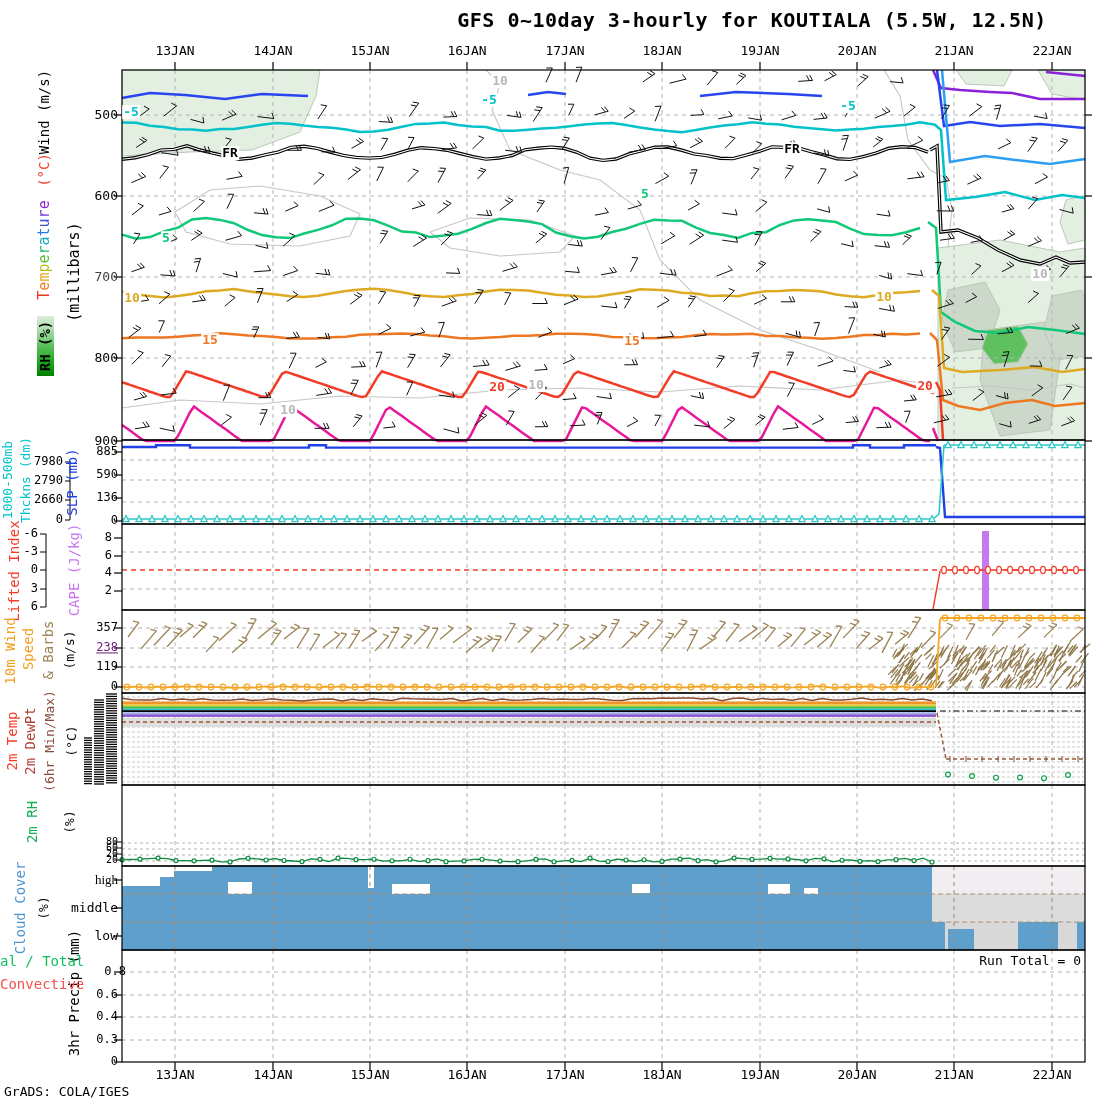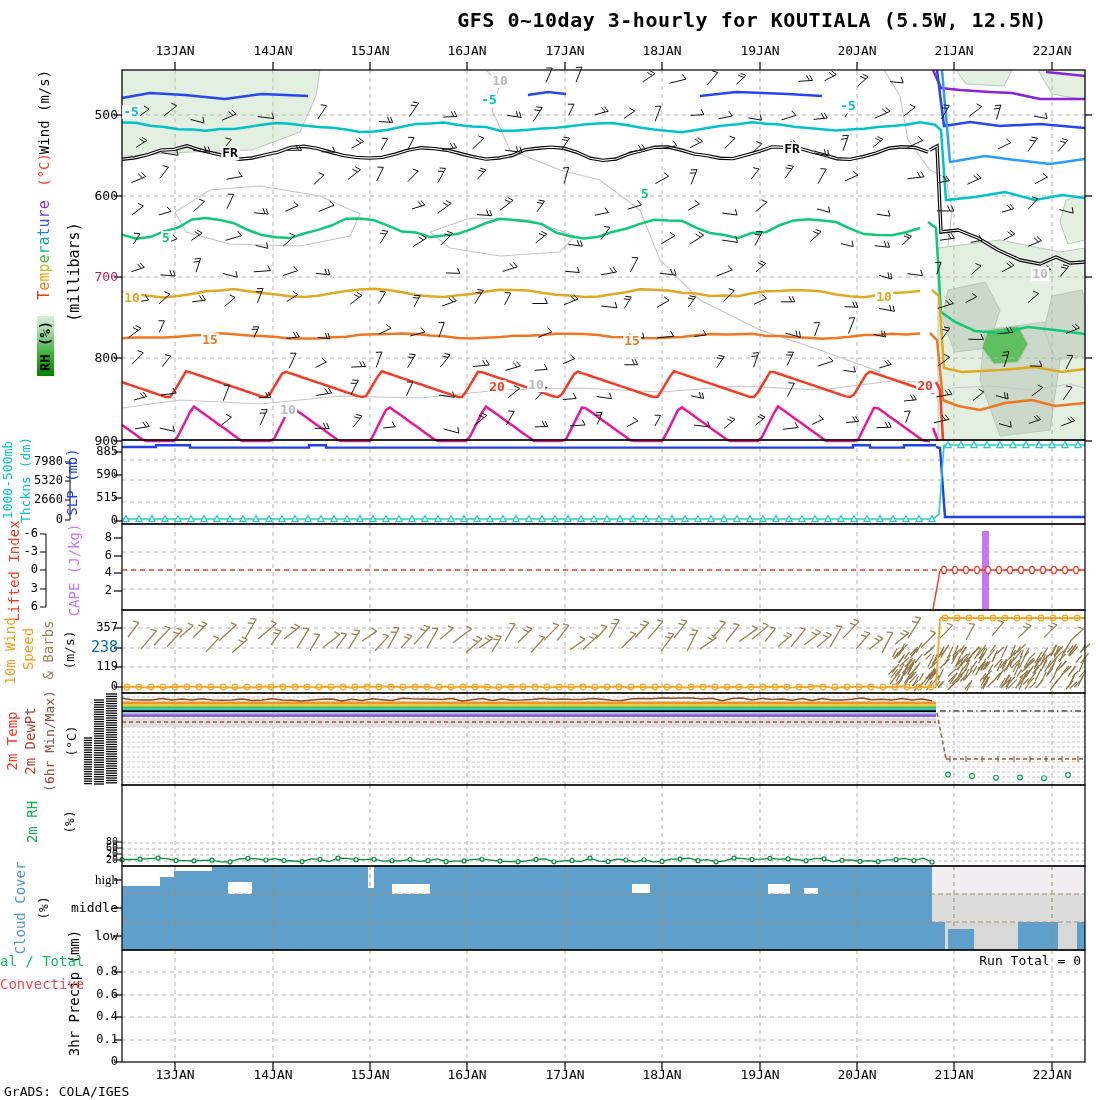--- a/index.html
+++ b/index.html
@@ -1745,52 +1745,52 @@
       <div class="day" style="left: 725px; top: 44px;">19JAN</div>
       <div class="day" style="left: 725px; top: 1068px;">19JAN</div>
       <div class="day" style="left: 822px; top: 44px;">20JAN</div>
       <div class="day" style="left: 822px; top: 1068px;">20JAN</div>
       <div class="day" style="left: 919px; top: 44px;">21JAN</div>
       <div class="day" style="left: 919px; top: 1068px;">21JAN</div>
       <div class="day" style="left: 1017px; top: 44px;">22JAN</div>
       <div class="day" style="left: 1017px; top: 1068px;">22JAN</div>
       <div class="tk" style="left: 78px; top: 115px; width: 40px; font-size: 13px; color: rgb(0, 0, 0);">500</div>
       <div class="tk" style="left: 78px; top: 196px; width: 40px; font-size: 13px; color: rgb(0, 0, 0);">600</div>
-      <div class="tk" style="left: 78px; top: 277px; width: 40px; font-size: 13px; color: #be185d;">700</div>
+      <div class="tk" style="left: 78px; top: 277px; width: 40px; font-size: 13px; color: #404040;">700</div>
       <div class="tk" style="left: 78px; top: 358px; width: 40px; font-size: 13px; color: rgb(0, 0, 0);">800</div>
       <div class="tk" style="left: 78px; top: 441px; width: 40px; font-size: 13px; color: rgb(0, 0, 0);">900</div>
       <div class="tk" style="left: 78px; top: 452px; width: 40px; font-size: 12px; color: rgb(0, 0, 0);">885</div>
       <div class="tk" style="left: 78px; top: 475px; width: 40px; font-size: 12px; color: rgb(0, 0, 0);">590</div>
-      <div class="tk" style="left: 78px; top: 498px; width: 40px; font-size: 12px; color: rgb(0, 0, 0);">515</div>
+      <div class="tk" style="left: 78px; top: 498px; width: 40px; font-size: 12px; color: rgb(0, 0, 0);">136</div>
       <div class="tk" style="left: 78px; top: 521px; width: 40px; font-size: 12px; color: rgb(0, 0, 0);">0</div>
       <div class="tk" style="left: 23px; top: 462px; width: 40px; font-size: 12px; color: rgb(0, 0, 0);">7980</div>
-      <div class="tk" style="left: 23px; top: 481px; width: 40px; font-size: 12px; color: rgb(0, 0, 0);">5320</div>
+      <div class="tk" style="left: 23px; top: 481px; width: 40px; font-size: 12px; color: rgb(0, 0, 0);">2790</div>
       <div class="tk" style="left: 23px; top: 500px; width: 40px; font-size: 12px; color: rgb(0, 0, 0);">2660</div>
       <div class="tk" style="left: 23px; top: 520px; width: 40px; font-size: 12px; color: rgb(0, 0, 0);">0</div>
       <div class="tk" style="left: 10px; top: 534px; width: 28px; font-size: 12px; color: rgb(0, 0, 0);">-6</div>
       <div class="tk" style="left: 10px; top: 552px; width: 28px; font-size: 12px; color: rgb(0, 0, 0);">-3</div>
       <div class="tk" style="left: 10px; top: 570px; width: 28px; font-size: 12px; color: rgb(0, 0, 0);">0</div>
       <div class="tk" style="left: 10px; top: 589px; width: 28px; font-size: 12px; color: rgb(0, 0, 0);">3</div>
       <div class="tk" style="left: 10px; top: 607px; width: 28px; font-size: 12px; color: rgb(0, 0, 0);">6</div>
       <div class="tk" style="left: 72px; top: 538px; width: 40px; font-size: 12px; color: rgb(0, 0, 0);">8</div>
       <div class="tk" style="left: 72px; top: 556px; width: 40px; font-size: 12px; color: rgb(0, 0, 0);">6</div>
       <div class="tk" style="left: 72px; top: 573px; width: 40px; font-size: 12px; color: rgb(0, 0, 0);">4</div>
       <div class="tk" style="left: 72px; top: 591px; width: 40px; font-size: 12px; color: rgb(0, 0, 0);">2</div>
       <div class="tk" style="left: 78px; top: 628px; width: 40px; font-size: 12px; color: rgb(0, 0, 0);">357</div>
-      <div class="tk" style="left: 78px; top: 648px; width: 40px; font-size: 15px; color: #0369a1;">238</div>
+      <div class="tk" style="left: 78px; top: 648px; width: 40px; font-size: 12px; color: #701a75; text-decoration: underline;">238</div>
       <div class="tk" style="left: 78px; top: 667px; width: 40px; font-size: 12px; color: rgb(0, 0, 0);">119</div>
       <div class="tk" style="left: 78px; top: 687px; width: 40px; font-size: 12px; color: rgb(0, 0, 0);">0</div>
       <div class="tk" style="left: 92px; top: 842px; width: 26px; font-size: 10px; color: rgb(0, 0, 0);">80</div>
       <div class="tk" style="left: 92px; top: 848px; width: 26px; font-size: 10px; color: rgb(0, 0, 0);">60</div>
       <div class="tk" style="left: 92px; top: 854px; width: 26px; font-size: 10px; color: rgb(0, 0, 0);">20</div>
       <div class="tk" style="left: 92px; top: 860px; width: 26px; font-size: 10px; color: rgb(0, 0, 0);">20</div>
-      <div class="tk" style="left: 78px; top: 972px; width: 40px; font-size: 12px; color: rgb(0, 0, 0);">0.8</div>
+      <div class="tk" style="left: 86px; top: 972px; width: 40px; font-size: 12px; color: rgb(0, 0, 0);">0.8</div>
       <div class="tk" style="left: 78px; top: 995px; width: 40px; font-size: 12px; color: rgb(0, 0, 0);">0.6</div>
       <div class="tk" style="left: 78px; top: 1017px; width: 40px; font-size: 12px; color: rgb(0, 0, 0);">0.4</div>
-      <div class="tk" style="left: 78px; top: 1040px; width: 40px; font-size: 12px; color: rgb(0, 0, 0);">0.1</div>
+      <div class="tk" style="left: 78px; top: 1040px; width: 40px; font-size: 12px; color: rgb(0, 0, 0);">0.3</div>
       <div class="tk" style="left: 78px; top: 1062px; width: 40px; font-size: 12px; color: rgb(0, 0, 0);">0</div>
       <div class="cat" style="left: 58px; top: 880px; width: 60px; font-family: Liberation Serif, serif;">high</div>
       <div class="cat" style="left: 58px; top: 908px; width: 60px;">middle</div>
       <div class="cat" style="left: 58px; top: 936px; width: 60px;">low</div>
       <div class="cl" style="left: 131px; top: 112px; color: rgb(0, 194, 200);">-5</div>
       <div class="cl" style="left: 489px; top: 100px; color: rgb(0, 194, 200);">-5</div>
       <div class="cl" style="left: 848px; top: 106px; color: rgb(0, 194, 200);">-5</div>
       <div class="cl" style="left: 230px; top: 153px; color: rgb(0, 0, 0);">FR</div>
       <div class="cl" style="left: 792px; top: 149px; color: rgb(0, 0, 0);">FR</div>
       <div class="cl" style="left: 166px; top: 238px; color: rgb(16, 200, 120);">5</div>

